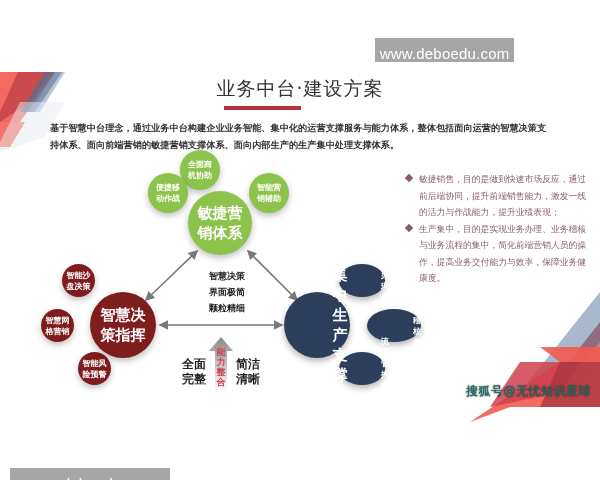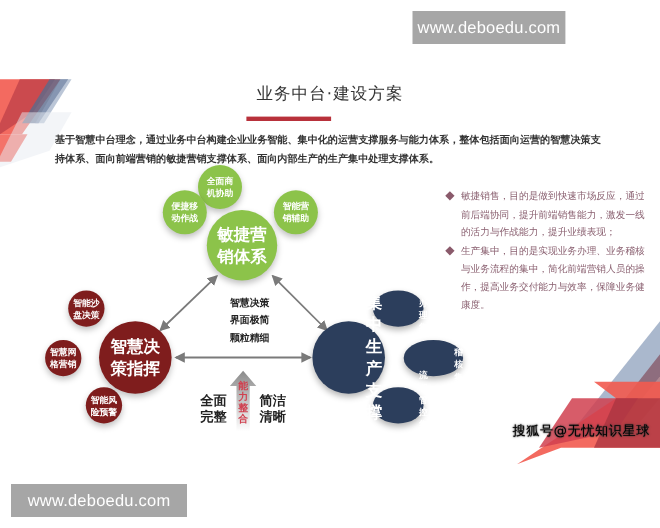--- a/index.html
+++ b/index.html
@@ -2,30 +2,30 @@
 <html><head>
 <meta charset="utf-8">
 <style>
   * { box-sizing: border-box; margin: 0; padding: 0; }
   html, body { width: 600px; height: 480px; overflow: hidden; background: #ffffff; }
   body { position: relative; font-family: "DejaVu Sans", "Liberation Sans", sans-serif; color: #333; }
 
   .watermark {
     position: absolute; background: #a6a6a6; color: #ffffff;
     font-family: "Liberation Sans", sans-serif; font-size: 15px; letter-spacing: 0.2px;
-    display: flex; align-items: center; justify-content: center;
+    display: flex; align-items: center; justify-content: center; margin-top: 28px;
   }
   .wm-top { left: 375px; top: 10px; width: 139px; height: 30px; }
   .wm-bottom { left: 10px; top: 440px; width: 160px; height: 30px; }
 
   .slide { position: absolute; left: 0; top: 62px; width: 600px; height: 360px; background: #fff; }
 
   .title {
     position: absolute; left: 0; top: 76px; width: 600px; text-align: center;
-    font-size: 15px; color: #333; letter-spacing: 1px;
+    font-size: 19px; color: #333; letter-spacing: 1px;
   }
   .title-bar { position: absolute; left: 224px; top: 106px; width: 77px; height: 4px; background: #b8313b; }
 
   .intro {
     position: absolute; left: 50px; top: 119px; width: 500px;
     font-size: 9.2px; line-height: 17px; color: #333; font-weight: bold;
   }
 
   .diagram { position: absolute; left: 0; top: 0; width: 600px; height: 480px; }
 
@@ -55,21 +55,21 @@
     position: absolute; left: 405px; top: 171px; width: 185px;
     font-size: 8.8px; line-height: 16.5px; color: #8a6070;
   }
   .bullet { position: relative; padding-left: 14px; }
   .bullet-dot {
     position: absolute; left: 1px; top: 4px; width: 6px; height: 6px;
     background: #8a5a6b; transform: rotate(45deg);
   }
 
   .credit {
-    position: absolute; left: 466px; top: 383px; font-size: 12px; color: #000000;
+    position: absolute; left: 466px; top: 383px; font-size: 12px; color: #0f766e;
     text-shadow: 0 0 2px #333, 0 0 1px #333; letter-spacing: 0.5px;
   }
 </style>
 </head>
 <body>
 
 <div class="watermark wm-top">www.deboedu.com</div>
 
 <div class="slide">
   <svg width="600" height="360" style="position:absolute;left:0;top:0">

